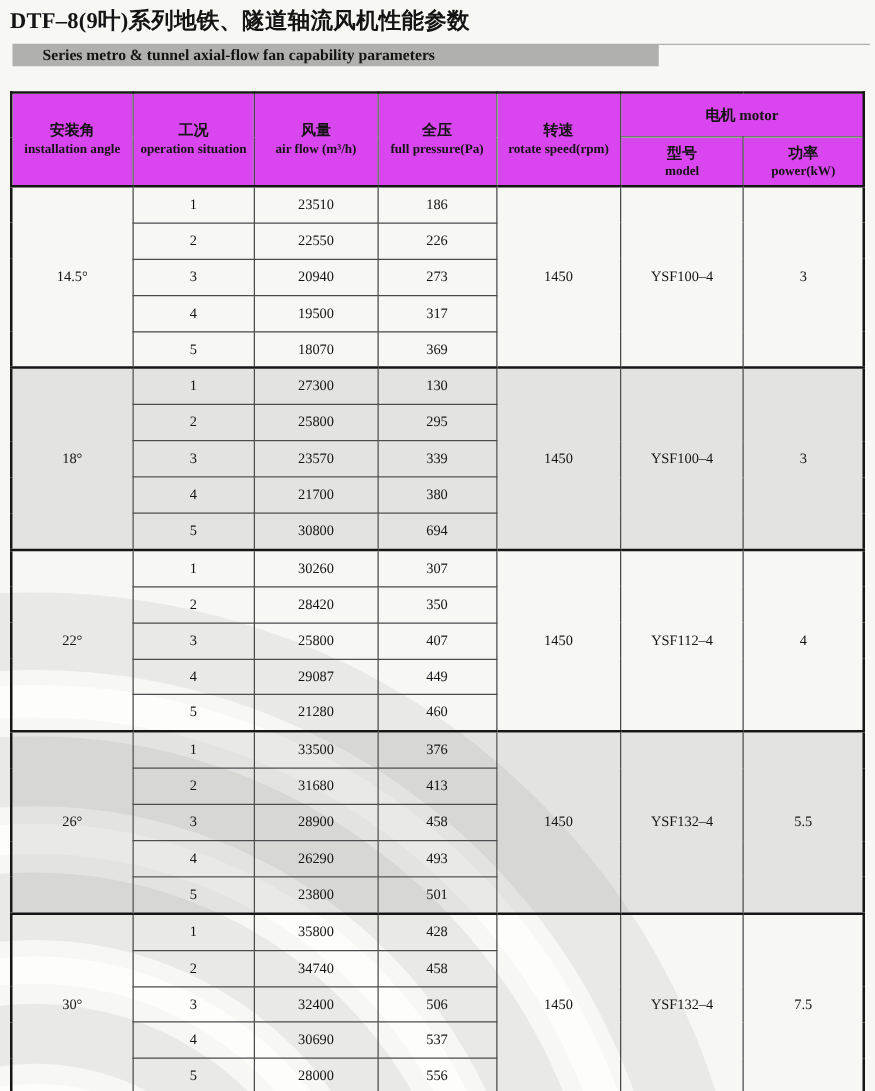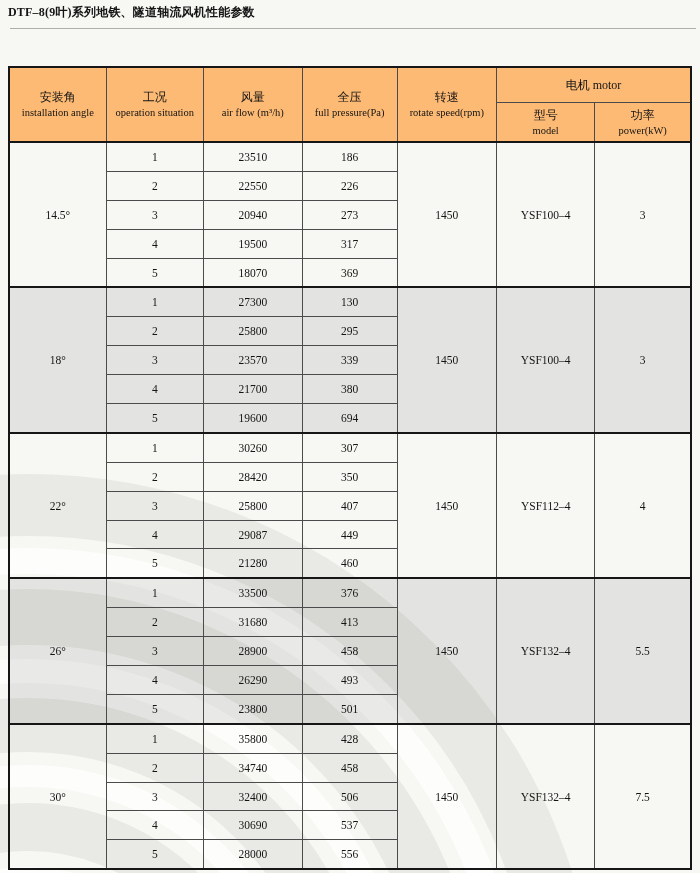--- a/index.html
+++ b/index.html
@@ -4,39 +4,39 @@
 <style>
   html,body{margin:0;padding:0;}
   body{
     width:700px;height:873px;position:relative;overflow:hidden;
     background:#f7f7f4;color:#141414;
     font-family:"Liberation Serif", "DejaVu Serif", serif;
   }
   .watermark{position:absolute;left:0;top:0;width:700px;height:873px;z-index:0;}
   .content{position:relative;z-index:1;}
   .title{
-    font-size:12px;font-weight:bold;margin:4px 0 0 8px;
+    font-size:18px;font-weight:bold;margin:4px 0 0 8px;
     letter-spacing:.2px;white-space:nowrap;
   }
   .subtitle-row{position:relative;height:18px;margin:7px 0 0 10px;width:688px;}
   .subtitle-line{position:absolute;top:0;left:0;width:686px;height:1px;background:#aeaeac;}
   .subtitle-bar{
     position:absolute;top:1px;left:0;width:517px;height:17px;box-sizing:border-box;
     background:#b0b0ae;font-weight:bold;font-size:12.5px;line-height:17px;padding-left:24px;
     white-space:nowrap;
   }
   table.fan{
     border-collapse:collapse;table-layout:fixed;width:684px;
     margin:20px 0 0 8px;border:2px solid #161616;
   }
   th,td{
     border:1px solid #4b4b4b;text-align:center;vertical-align:middle;padding:0;
     overflow:hidden;
   }
-  thead th{background:#fdba74;font-weight:normal;}
+  thead th{background:#d946ef;font-weight:bold;}
   thead tr.h1 th{height:34px;}
   thead tr.h2 th{height:38px;}
   th .zh{font-size:12px;}
   th .en{font-size:10.5px;line-height:1.18;margin-top:1px;}
   tbody td{height:27.9px;font-size:11.5px;}
   tbody tr.block-start td{border-top:2px solid #161616;}
   tbody tr.shaded td{background:rgba(70,70,62,0.105);}
 </style>
 </head>
 <body>
@@ -53,20 +53,21 @@
     <circle cx="28" cy="1045" r="168" stroke="#fdfdfc" stroke-width="20"></circle>
   </g>
 </svg>
 
 <div class="content">
 
   <div class="title">DTF–8(9叶)系列地铁、隧道轴流风机性能参数</div>
 
   <div class="subtitle-row">
     <div class="subtitle-line"></div>
+    <div class="subtitle-bar">Series metro &amp; tunnel axial-flow fan capability parameters</div>
   </div>
 
   <table class="fan">
     <colgroup>
       <col style="width:14.25%">
         <col style="width:14.25%">
         <col style="width:14.5%">
       <col style="width:13.9%">
         <col style="width:14.6%">
         <col style="width:14.4%">
@@ -158,21 +159,21 @@
           <td>23570</td>
           <td>339</td>
         </tr>
         <tr class="shaded">
           <td>4</td>
           <td>21700</td>
           <td>380</td>
         </tr>
         <tr class="shaded">
           <td>5</td>
-          <td>19600</td>
+          <td>30800</td>
           <td>694</td>
         </tr>
         <tr class="block-start">
           <td rowspan="5">22°</td>
           <td>1</td>
           <td>30260</td>
           <td>307</td>
           <td rowspan="5">1450</td>
           <td rowspan="5">YSF112–4</td>
           <td rowspan="5">4</td>

